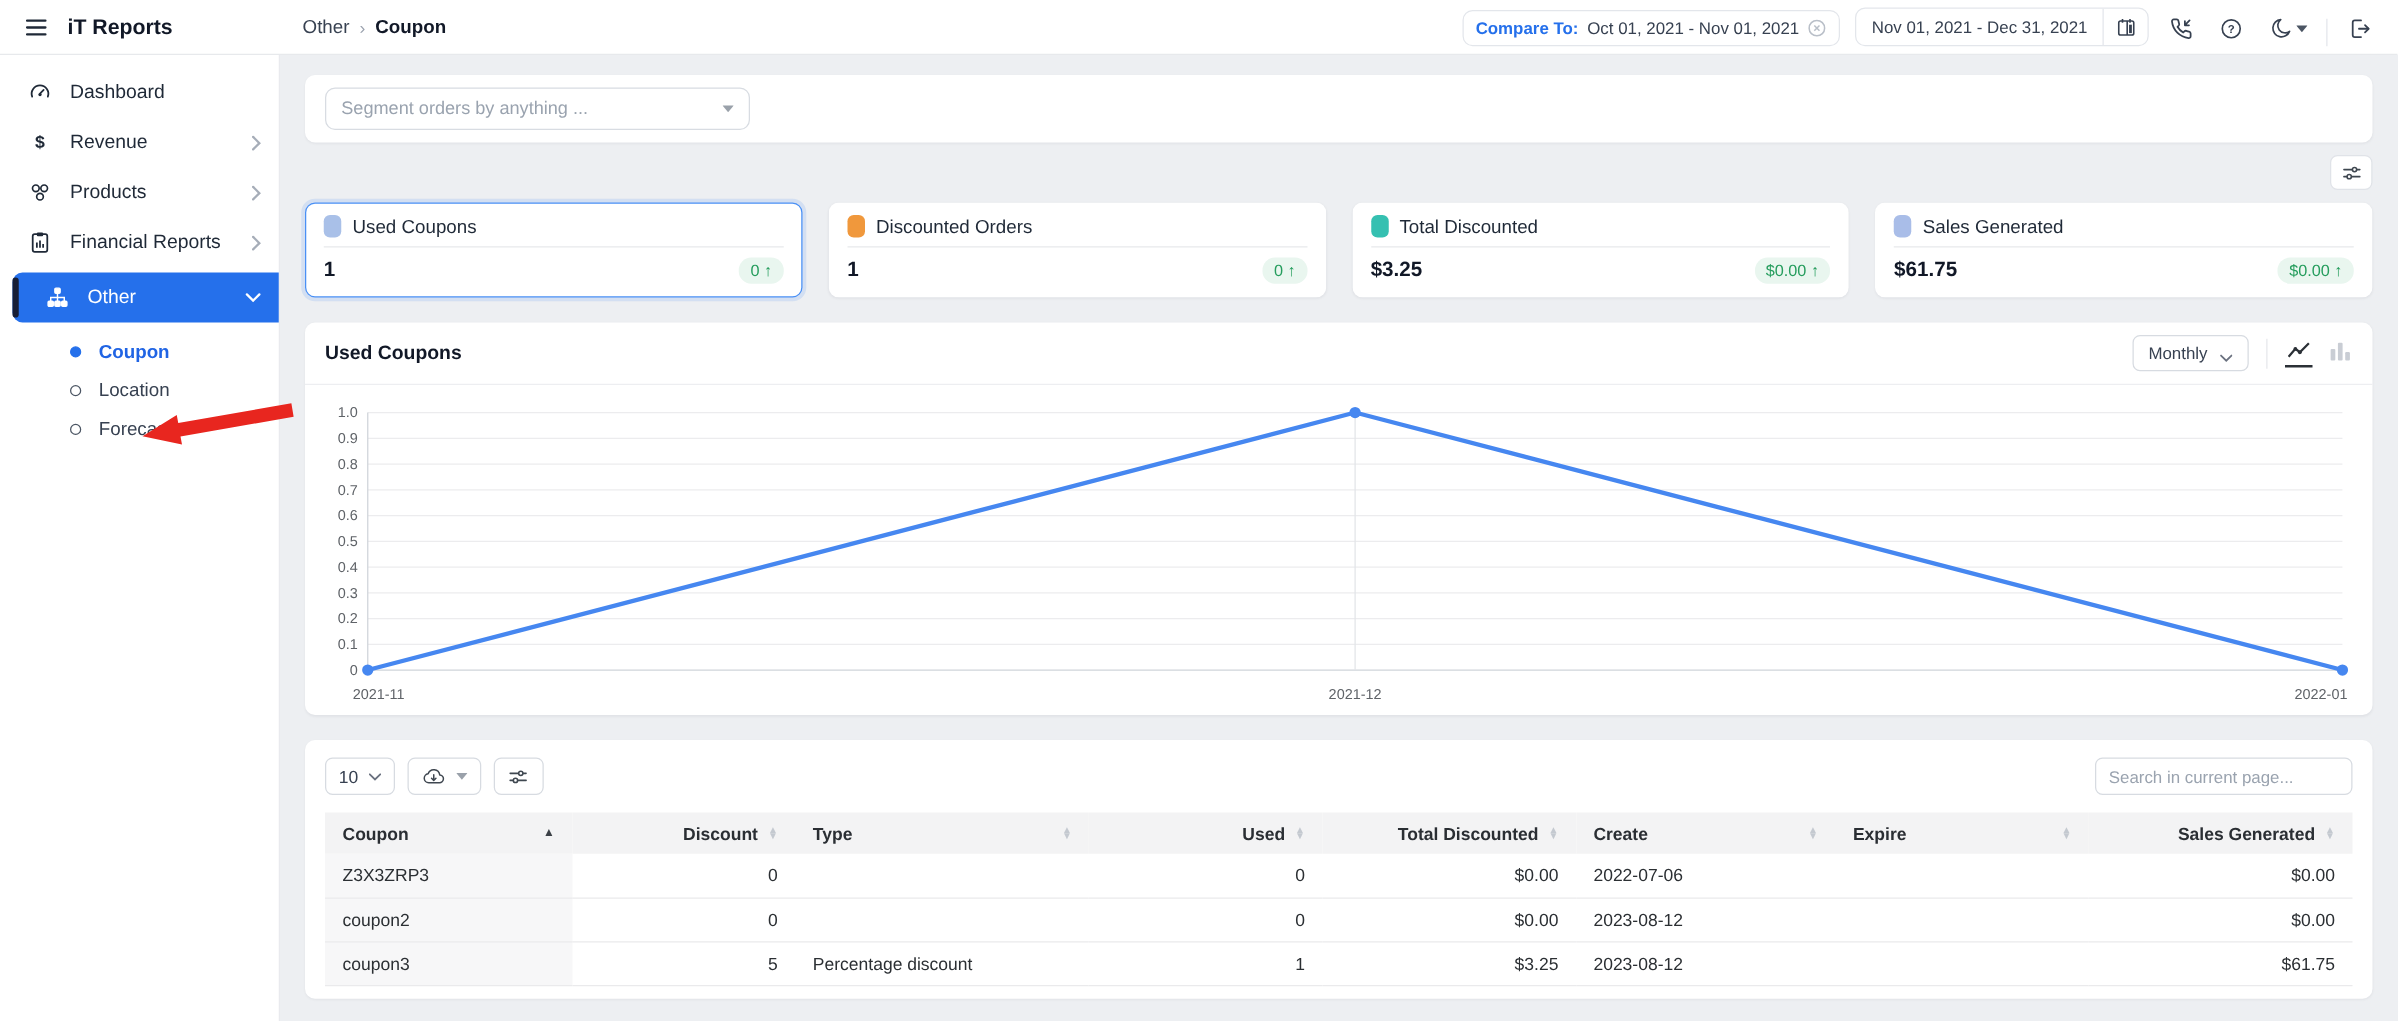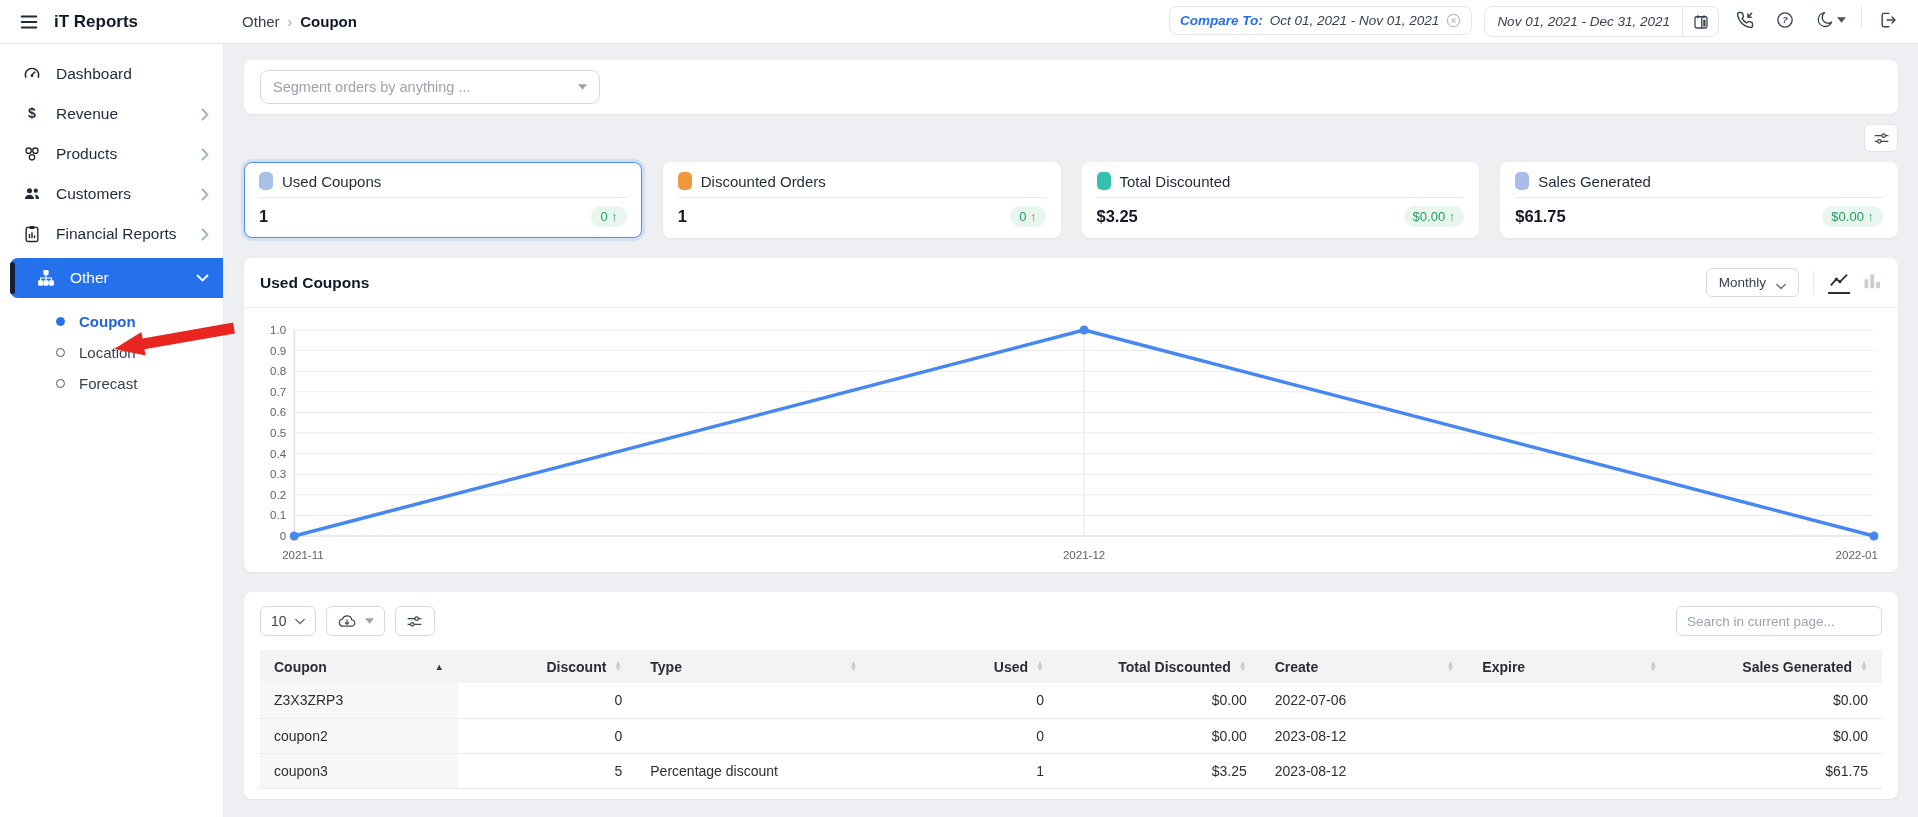--- a/index.html
+++ b/index.html
@@ -10,21 +10,21 @@
   
   .topbar { position:fixed; top:0; left:0; right:0; height:44px; background:#fff;
             border-bottom:1px solid #e7e9ec; display:flex; align-items:center;
             padding:0 16px; z-index:20; }
   .hamburger { width:26px; height:26px; display:flex; align-items:center; justify-content:center; cursor:pointer; }
   .app-title { font-size:17px; font-weight:700; color:#111827; margin-left:12px; }
   .breadcrumb { display:flex; align-items:center; gap:8px; margin-left:104px; font-size:15px; }
   .breadcrumb .crumb { color:#374151; }
   .breadcrumb .sep { color:#9ca3af; font-size:14px; }
   .breadcrumb .crumb.current { font-weight:600; color:#111827; }
-  .topbar-right { margin-left:auto; display:flex; align-items:flex-start; gap:12px;font-style:italic; }
+  .topbar-right { margin-left:auto; display:flex; align-items:flex-end; gap:12px; }
   .compare-pill { display:flex; align-items:center; gap:7px; border:1px solid #e3e6eb;
                   border-radius:8px; padding:6px 10px; font-size:13.5px; background:#fff; cursor:pointer;}
   .compare-label { color:#2570eb; font-weight:700; }
   .compare-range { color:#374151; }
   .period-group { display:flex; align-items:stretch; border:1px solid #e3e6eb; border-radius:8px; overflow:hidden; background:#fff; }
   .period-range { padding:7px 12px; font-size:13.5px; color:#374151; cursor:pointer; }
   .calendar-btn { border-left:1px solid #e3e6eb; width:36px; display:flex; align-items:center; justify-content:center; cursor:pointer; }
   .icon-btn { width:28px; height:28px; display:flex; align-items:center; justify-content:center; cursor:pointer; }
   .top-divider { width:1px; height:22px; background:#e3e6eb; }
 
@@ -206,36 +206,20 @@
   </div>
   <div class="side-item">
     <span>
       <svg width="20" height="20" viewBox="0 0 24 24" fill="none" stroke="#1f2937" stroke-width="1.6">
         <circle cx="8" cy="8" r="3.2"></circle>
           <circle cx="16" cy="8" r="3.2"></circle>
           <circle cx="12" cy="16" r="3.2"></circle>
       </svg>
     </span>
     <span class="lbl">Products</span>
-    <span class="chev">
-      <svg width="8" height="13" viewBox="0 0 8 13" fill="none" stroke="#a6adb8" stroke-width="1.8" stroke-linecap="round">
-          <polyline points="1.5,1.5 6.5,6.5 1.5,11.5"></polyline>
-        </svg>
-    </span>
-  </div>
-  <div class="side-item">
-    <span>
-      <svg width="20" height="20" viewBox="0 0 24 24" fill="#1f2937">
-        <circle cx="9" cy="8" r="3"></circle>
-          <path d="M3.5 18c0-3 2.5-5 5.5-5s5.5 2 5.5 5z"></path>
-        <circle cx="16.5" cy="8" r="2.6"></circle>
-          <path d="M15.8 12.6c2.7.3 4.7 2.2 4.7 5.4h-4"></path>
-      </svg>
-    </span>
-    <span class="lbl">Customers</span>
     <span class="chev">
       <svg width="8" height="13" viewBox="0 0 8 13" fill="none" stroke="#a6adb8" stroke-width="1.8" stroke-linecap="round">
           <polyline points="1.5,1.5 6.5,6.5 1.5,11.5"></polyline>
         </svg>
     </span>
   </div>
   <div class="side-item">
     <span>
       <svg width="20" height="20" viewBox="0 0 24 24" fill="none" stroke="#1f2937" stroke-width="1.7">
         <rect x="5" y="4" width="14" height="17" rx="2"></rect>

